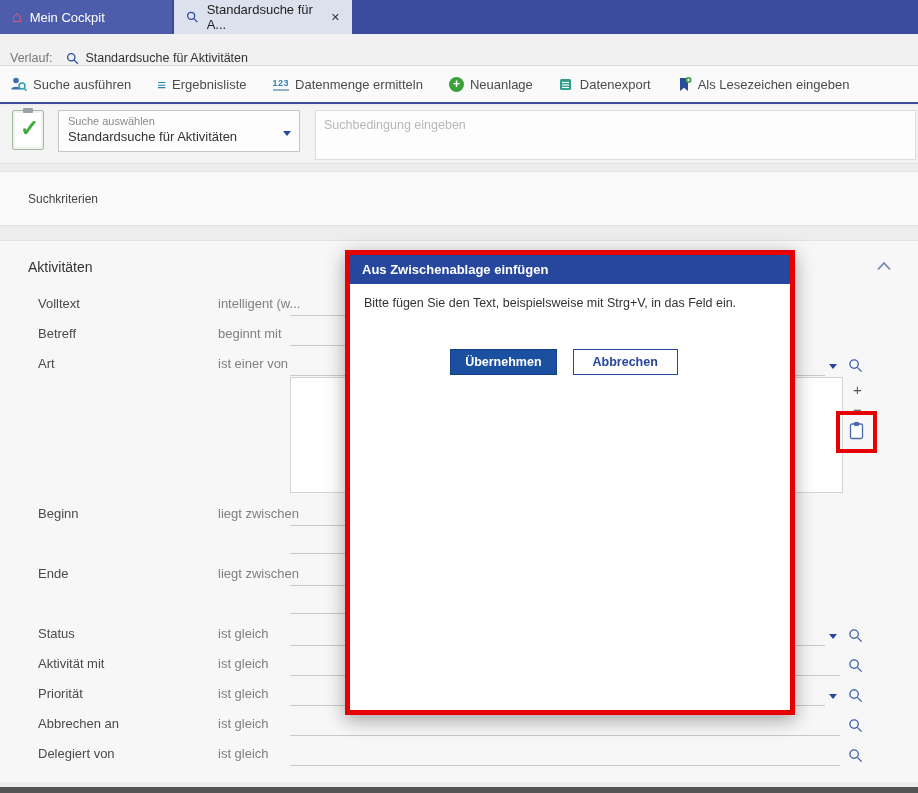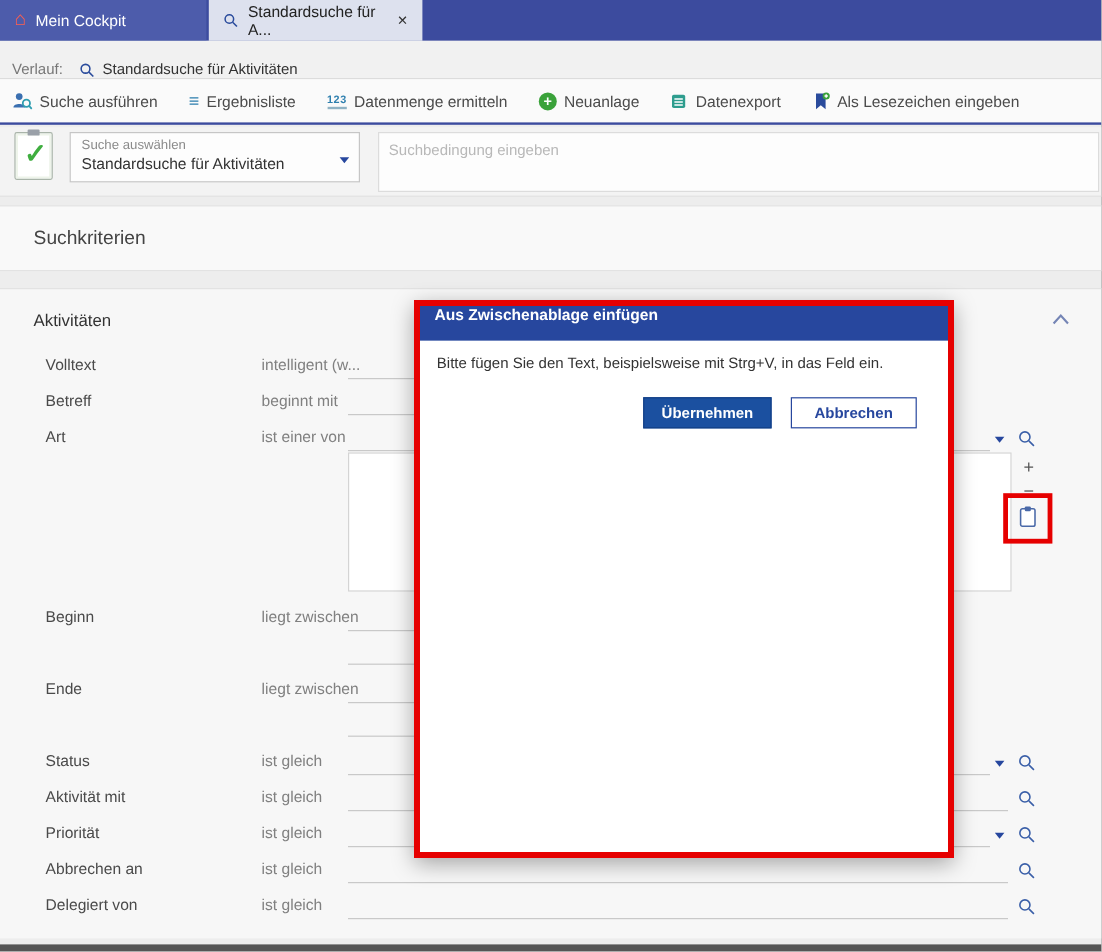--- a/index.html
+++ b/index.html
@@ -42,21 +42,21 @@
   .sel-value{font-size:13px;color:#333;margin-top:2px;white-space:nowrap}
   .caret{width:0;height:0;border-left:4px solid transparent;border-right:4px solid transparent;border-top:5px solid #27479e;display:inline-block}
   .sel-caret{position:absolute;right:8px;top:20px}
   .condfield{position:absolute;left:315px;top:4px;right:2px;height:50px;background:#fdfdfd;border:1px solid #dcdcdc;
              padding:6px 8px;cursor:text}
   .placeholder{color:#b8b8b8;font-size:12.5px}
 
   
   .panel-criteria{position:absolute;top:171px;left:0;right:0;height:55px;background:#f9f9f9;
                   border-top:1px solid #e2e2e2;border-bottom:1px solid #e2e2e2;display:flex;align-items:center}
-  .panel-criteria span{margin-left:28px;font-size:16px;color:#444}
+  .panel-criteria span{margin-left:28px;font-size:12px;color:#444}
   .panel-main{position:absolute;top:240px;left:0;right:0;height:542px;background:#f7f7f7;border-top:1px solid #e2e2e2}
   .sec-title{position:absolute;left:28px;top:18px;font-size:14px;color:#333}
   .sec-chevron{position:absolute;right:26px;top:20px;cursor:pointer}
 
   
   .frow{position:absolute;left:0;right:0;height:22px}
   .flabel{position:absolute;left:38px;color:#4a4a4a;font-size:13px}
   .fop{position:absolute;left:218px;color:#808080;font-size:13px;white-space:nowrap;cursor:pointer}
   .fline{position:absolute;left:290px;height:20px;border-bottom:1px solid #c9c9c9;cursor:text}
   .fline2{position:absolute;left:290px;top:28px;height:20px;border-bottom:1px solid #c9c9c9;cursor:text}
@@ -66,27 +66,27 @@
   .listbox{position:absolute;left:290px;top:136px;width:553px;height:116px;background:#fff;border:1px solid #d4d4d4}
   .lb-btn{position:absolute;left:853px;color:#555;font-size:15px;line-height:1;cursor:pointer}
   .lb-clip{position:absolute;left:848px;top:180px;cursor:pointer}
 
   
   .anno-icon{position:absolute;left:836px;top:411px;width:41px;height:42px;border:4px solid #e60000;z-index:30;pointer-events:none}
   .anno-dialog{position:absolute;left:345px;top:250px;width:450px;height:465px;border:5px solid #e60000;z-index:40;
                background:#fff;box-shadow:0 5px 18px rgba(0,0,0,.35);display:flex;flex-direction:column}
 
   
-  .dlg-title{height:29px;background:#27479e;color:#fff;font-weight:bold;font-size:13px;display:flex;
+  .dlg-title{height:29px;background:#27479e;color:#fff;font-weight:bold;font-size:13px;display:flex;align-items:center;
              padding:0 12px;flex:0 0 auto}
   .dlg-body{flex:1;display:flex;flex-direction:column;padding:12px 14px 14px;background:#fff;min-height:0}
   .dlg-instr{font-size:12.5px;color:#333;margin-bottom:9px}
   .dlg-ta{flex:1;border:1px solid #c7c7c7;resize:none;font-family:"Liberation Sans",sans-serif;font-size:12.5px;
           line-height:1.5;padding:6px 8px;color:#222;outline:none;background:#fff}
-  .dlg-btns{display:flex;justify-content:flex-end;gap:16px;margin-top:12px;padding-right:12px;flex:0 0 auto}
+  .dlg-btns{display:flex;justify-content:center;gap:16px;margin-top:30px;padding-right:12px;flex:0 0 auto}
   .btn-primary{background:#1b50a0;color:#fff;border:1px solid #123f85;padding:5px 14px;font-weight:bold;font-size:12.5px;
                font-family:"Liberation Sans",sans-serif;cursor:pointer}
   .btn-secondary{background:#fff;color:#27479e;border:1px solid #27479e;padding:5px 19px;font-weight:bold;font-size:12.5px;
                  font-family:"Liberation Sans",sans-serif;cursor:pointer}
 
   .bottom-strip{position:absolute;left:0;right:0;bottom:0;height:6px;background:#555;z-index:20}
 </style>
 </head>
 <body>
 

